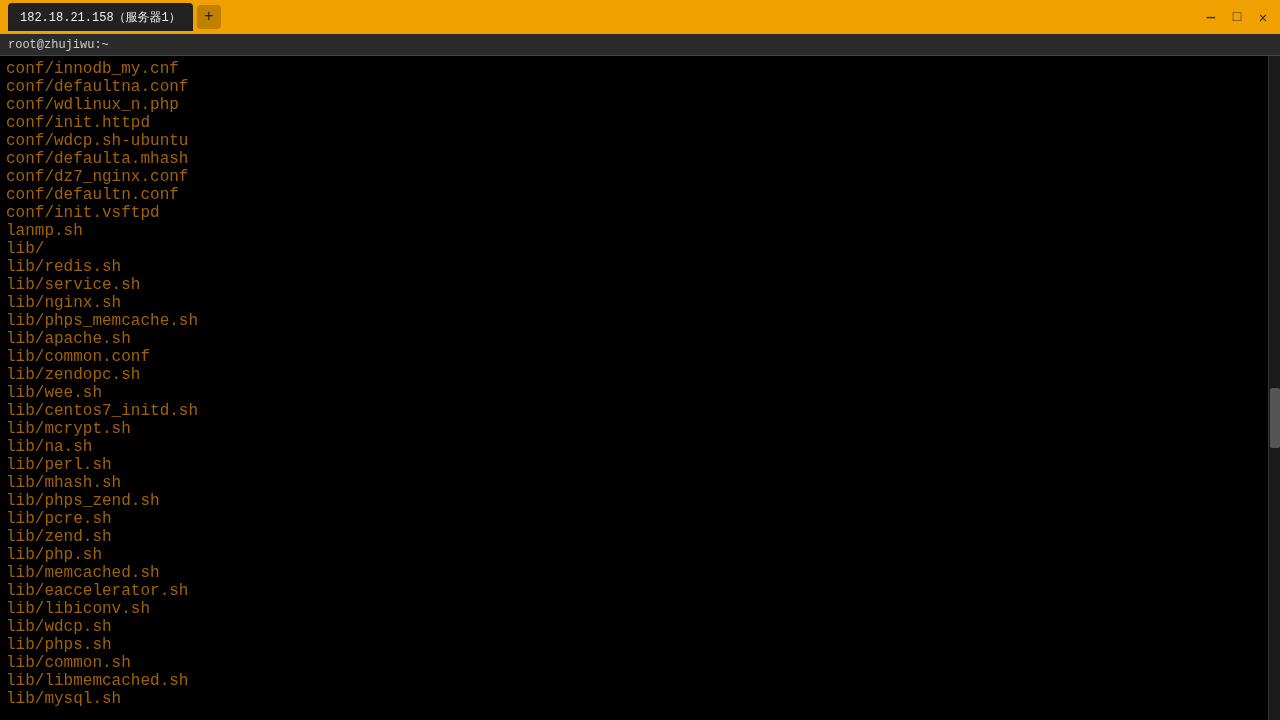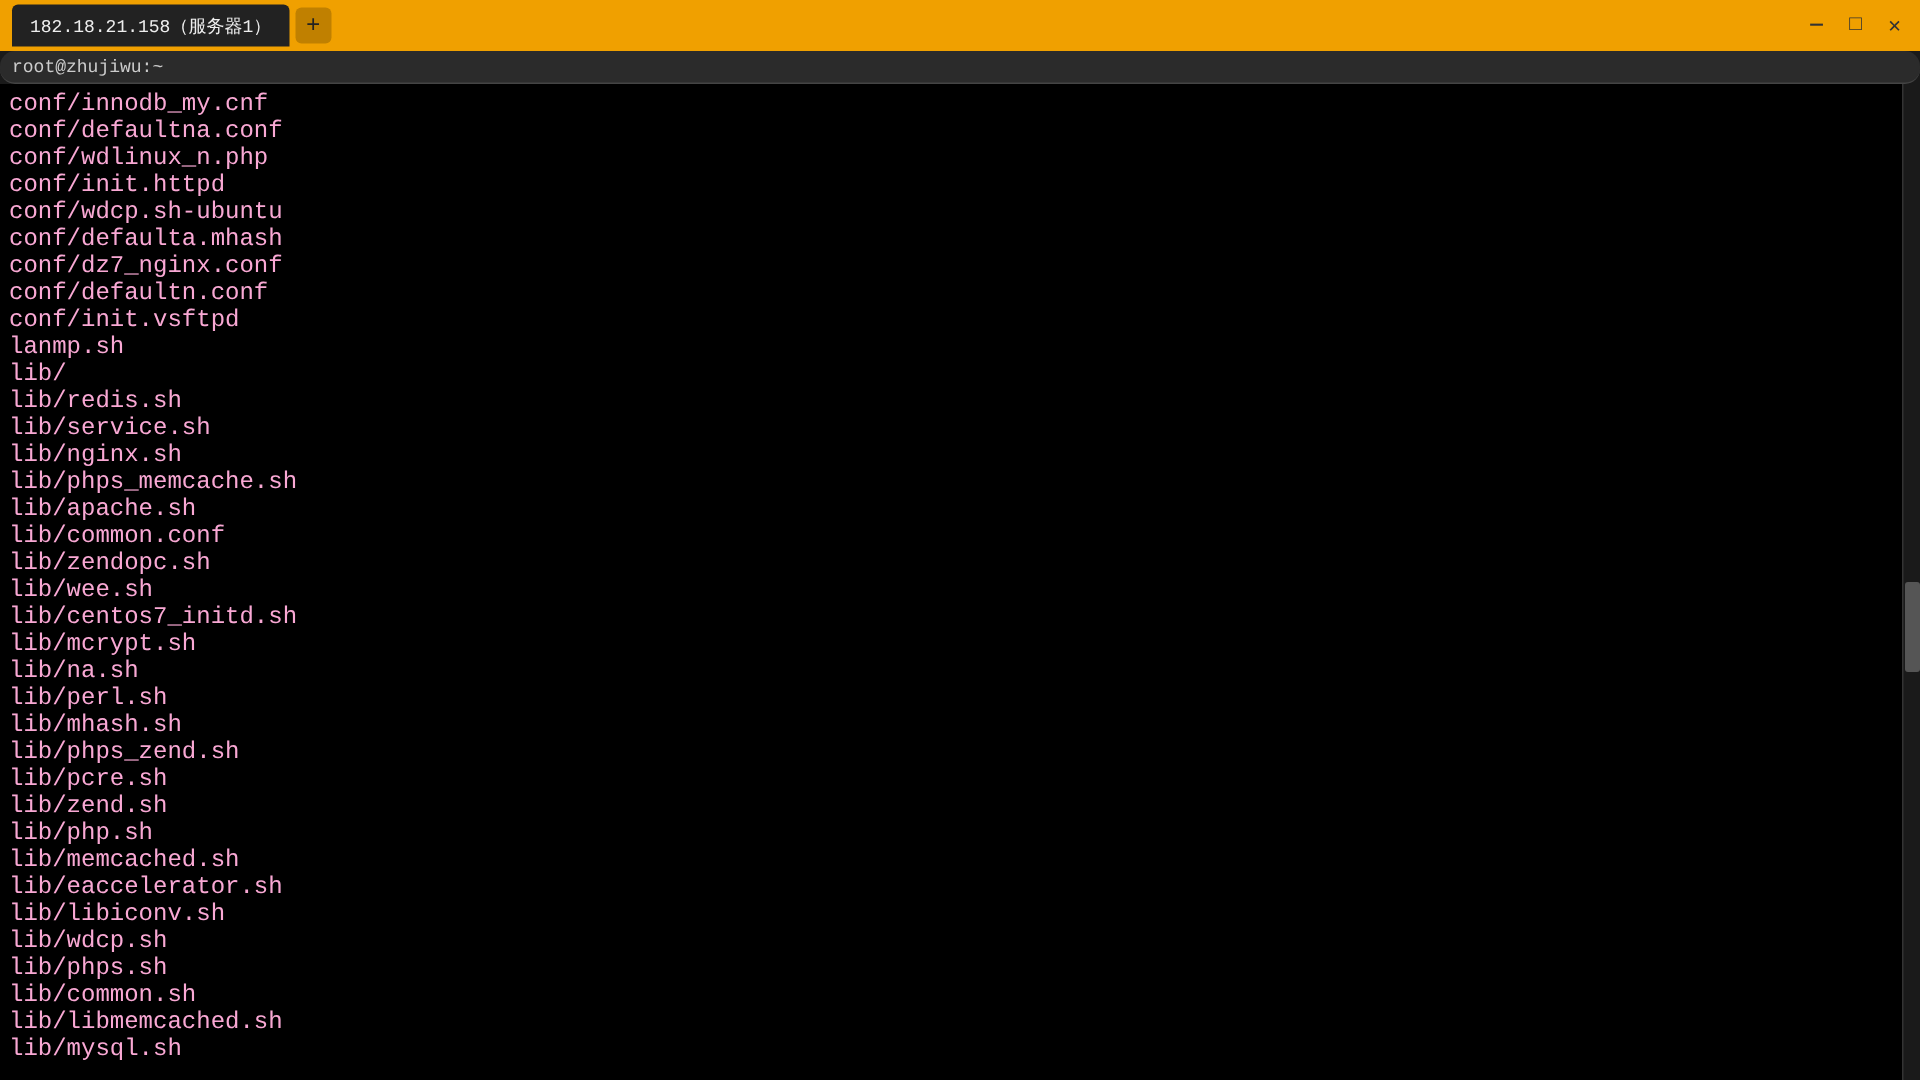--- a/index.html
+++ b/index.html
@@ -57,25 +57,24 @@
     
     .address-bar {
       background: #2b2b2b;
       color: #ccc;
       font-size: 12px;
       padding: 3px 8px;
       border-bottom: 1px solid #444;
       height: 22px;
       display: flex;
       align-items: center;
-      border-radius: 10px;
     }
     .terminal-line {
       white-space: pre;
-      color: #f9a8d4;
+      color: #a16207;
     }
     @keyframes blink {
       50% { opacity: 0; }
     }
 
     
     .terminal-wrapper {
       display: flex;
       height: calc(720px - 34px - 22px);
     }

